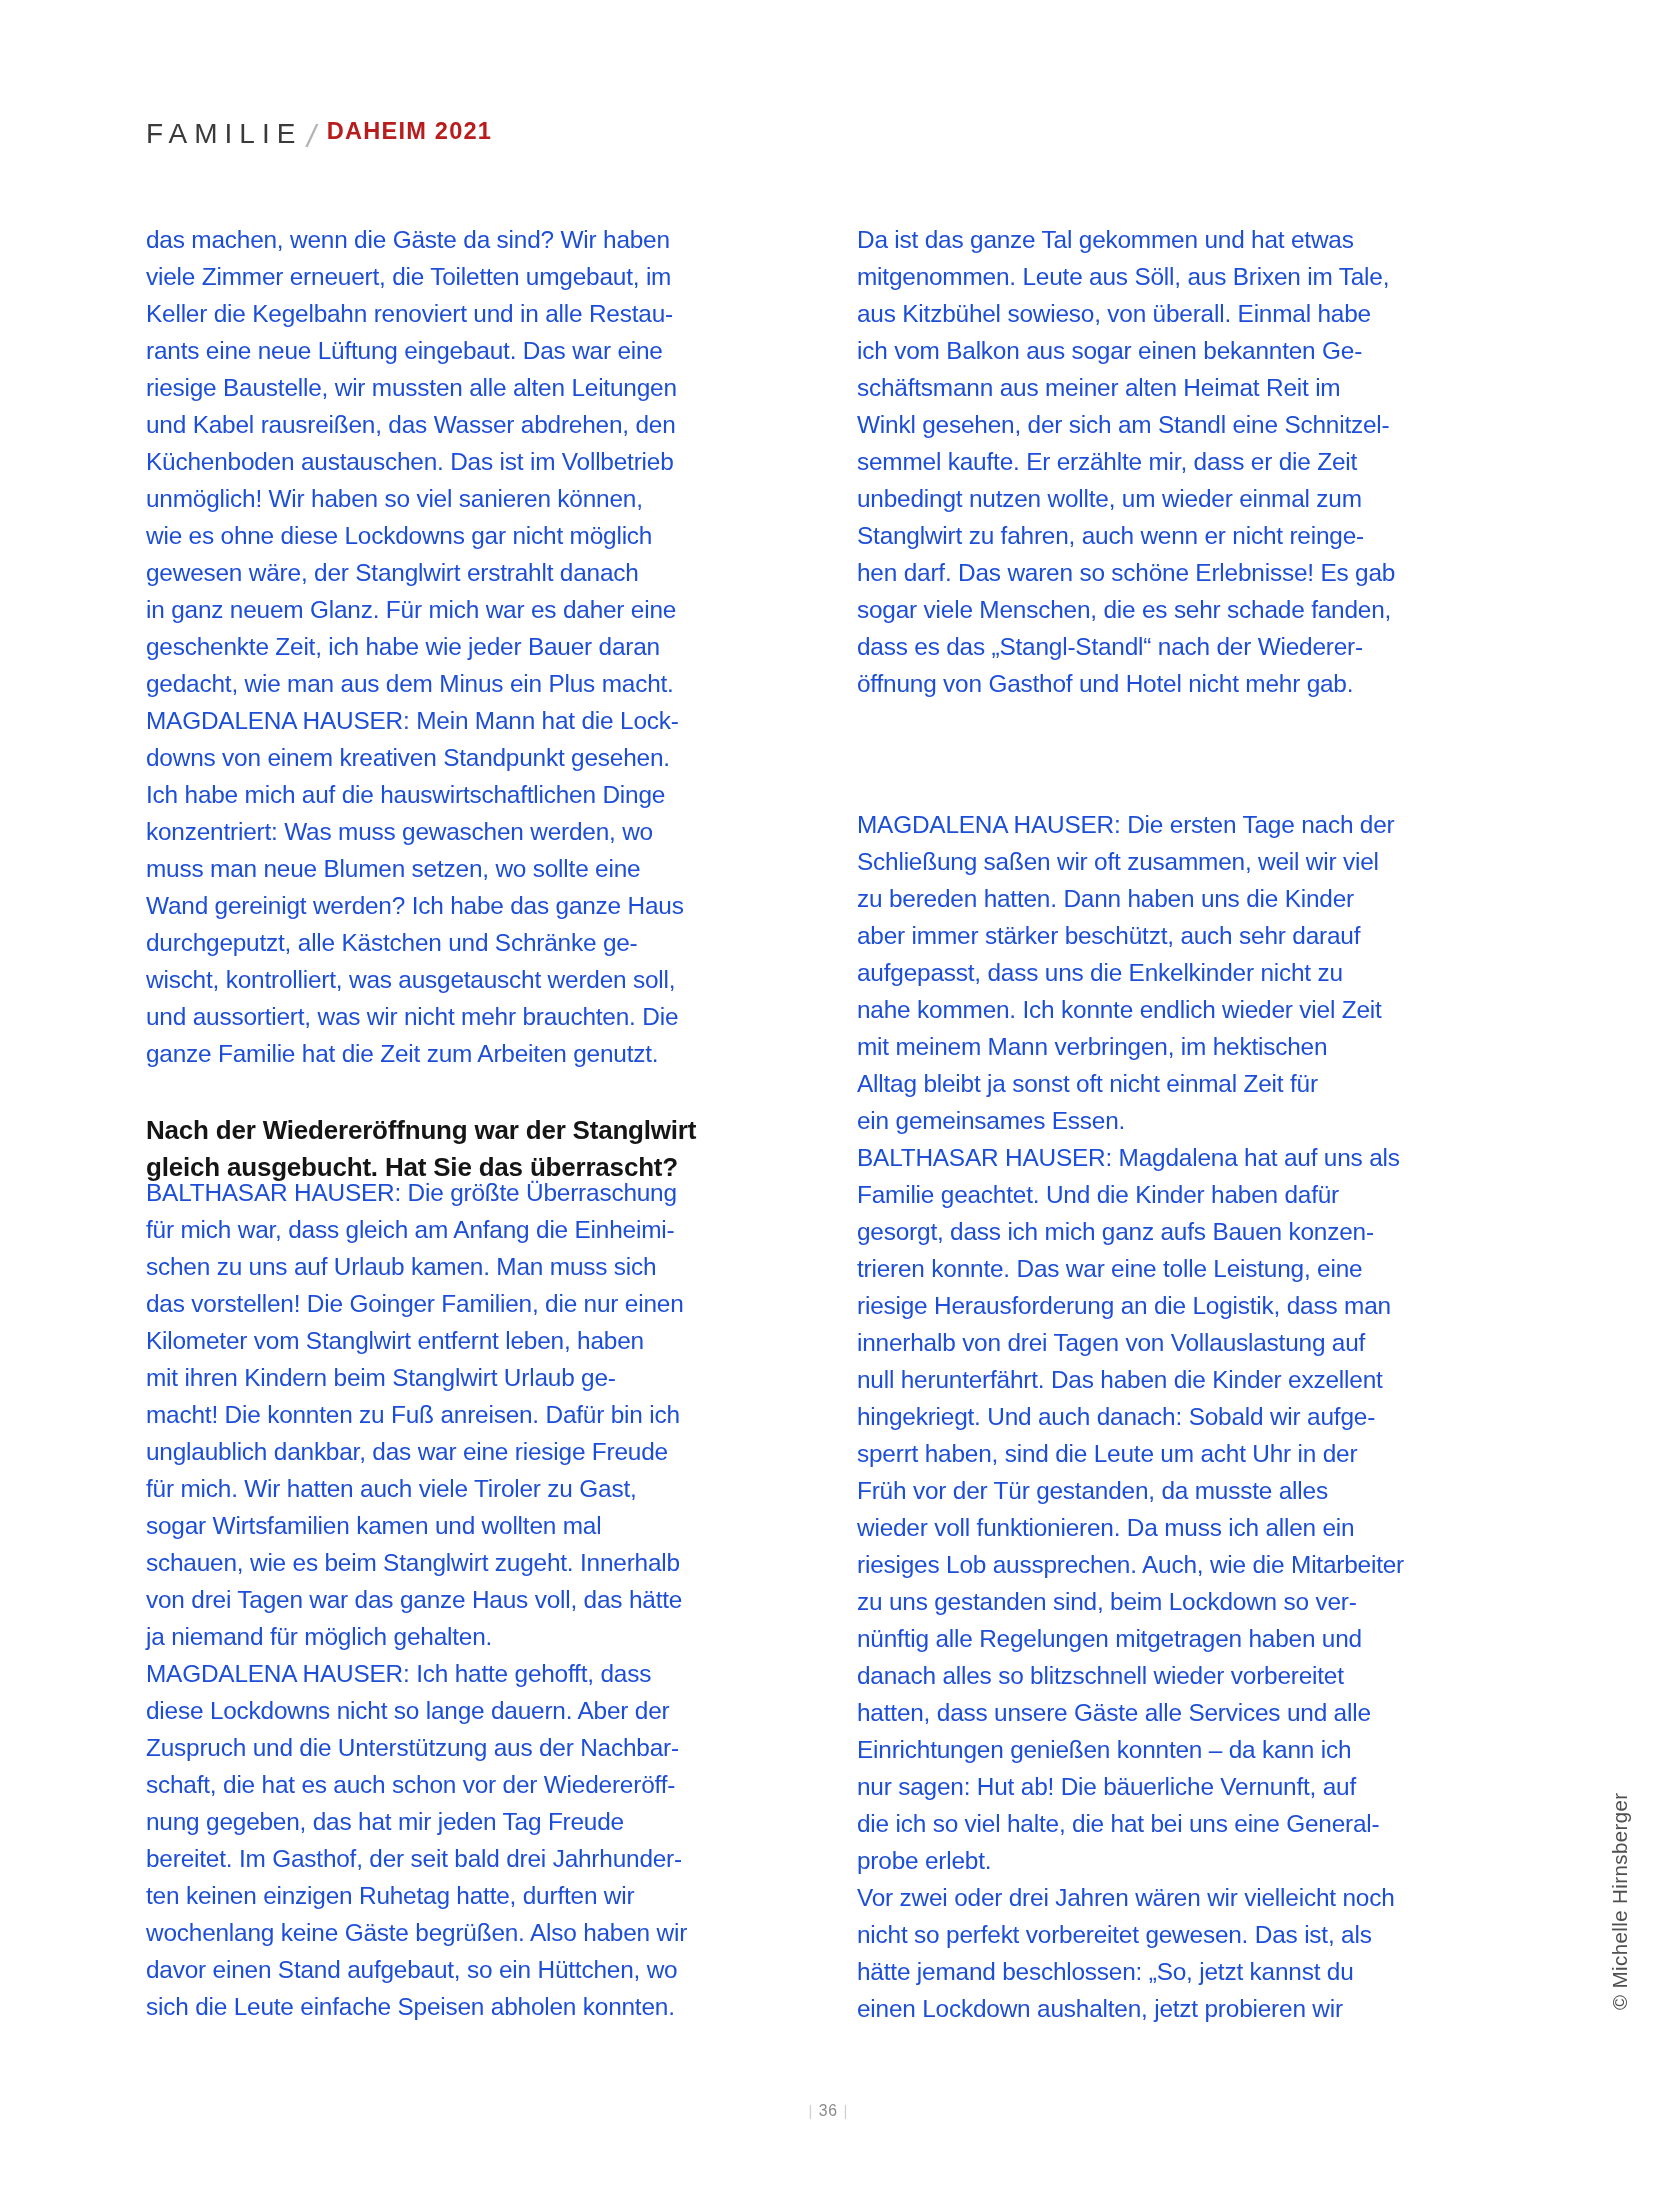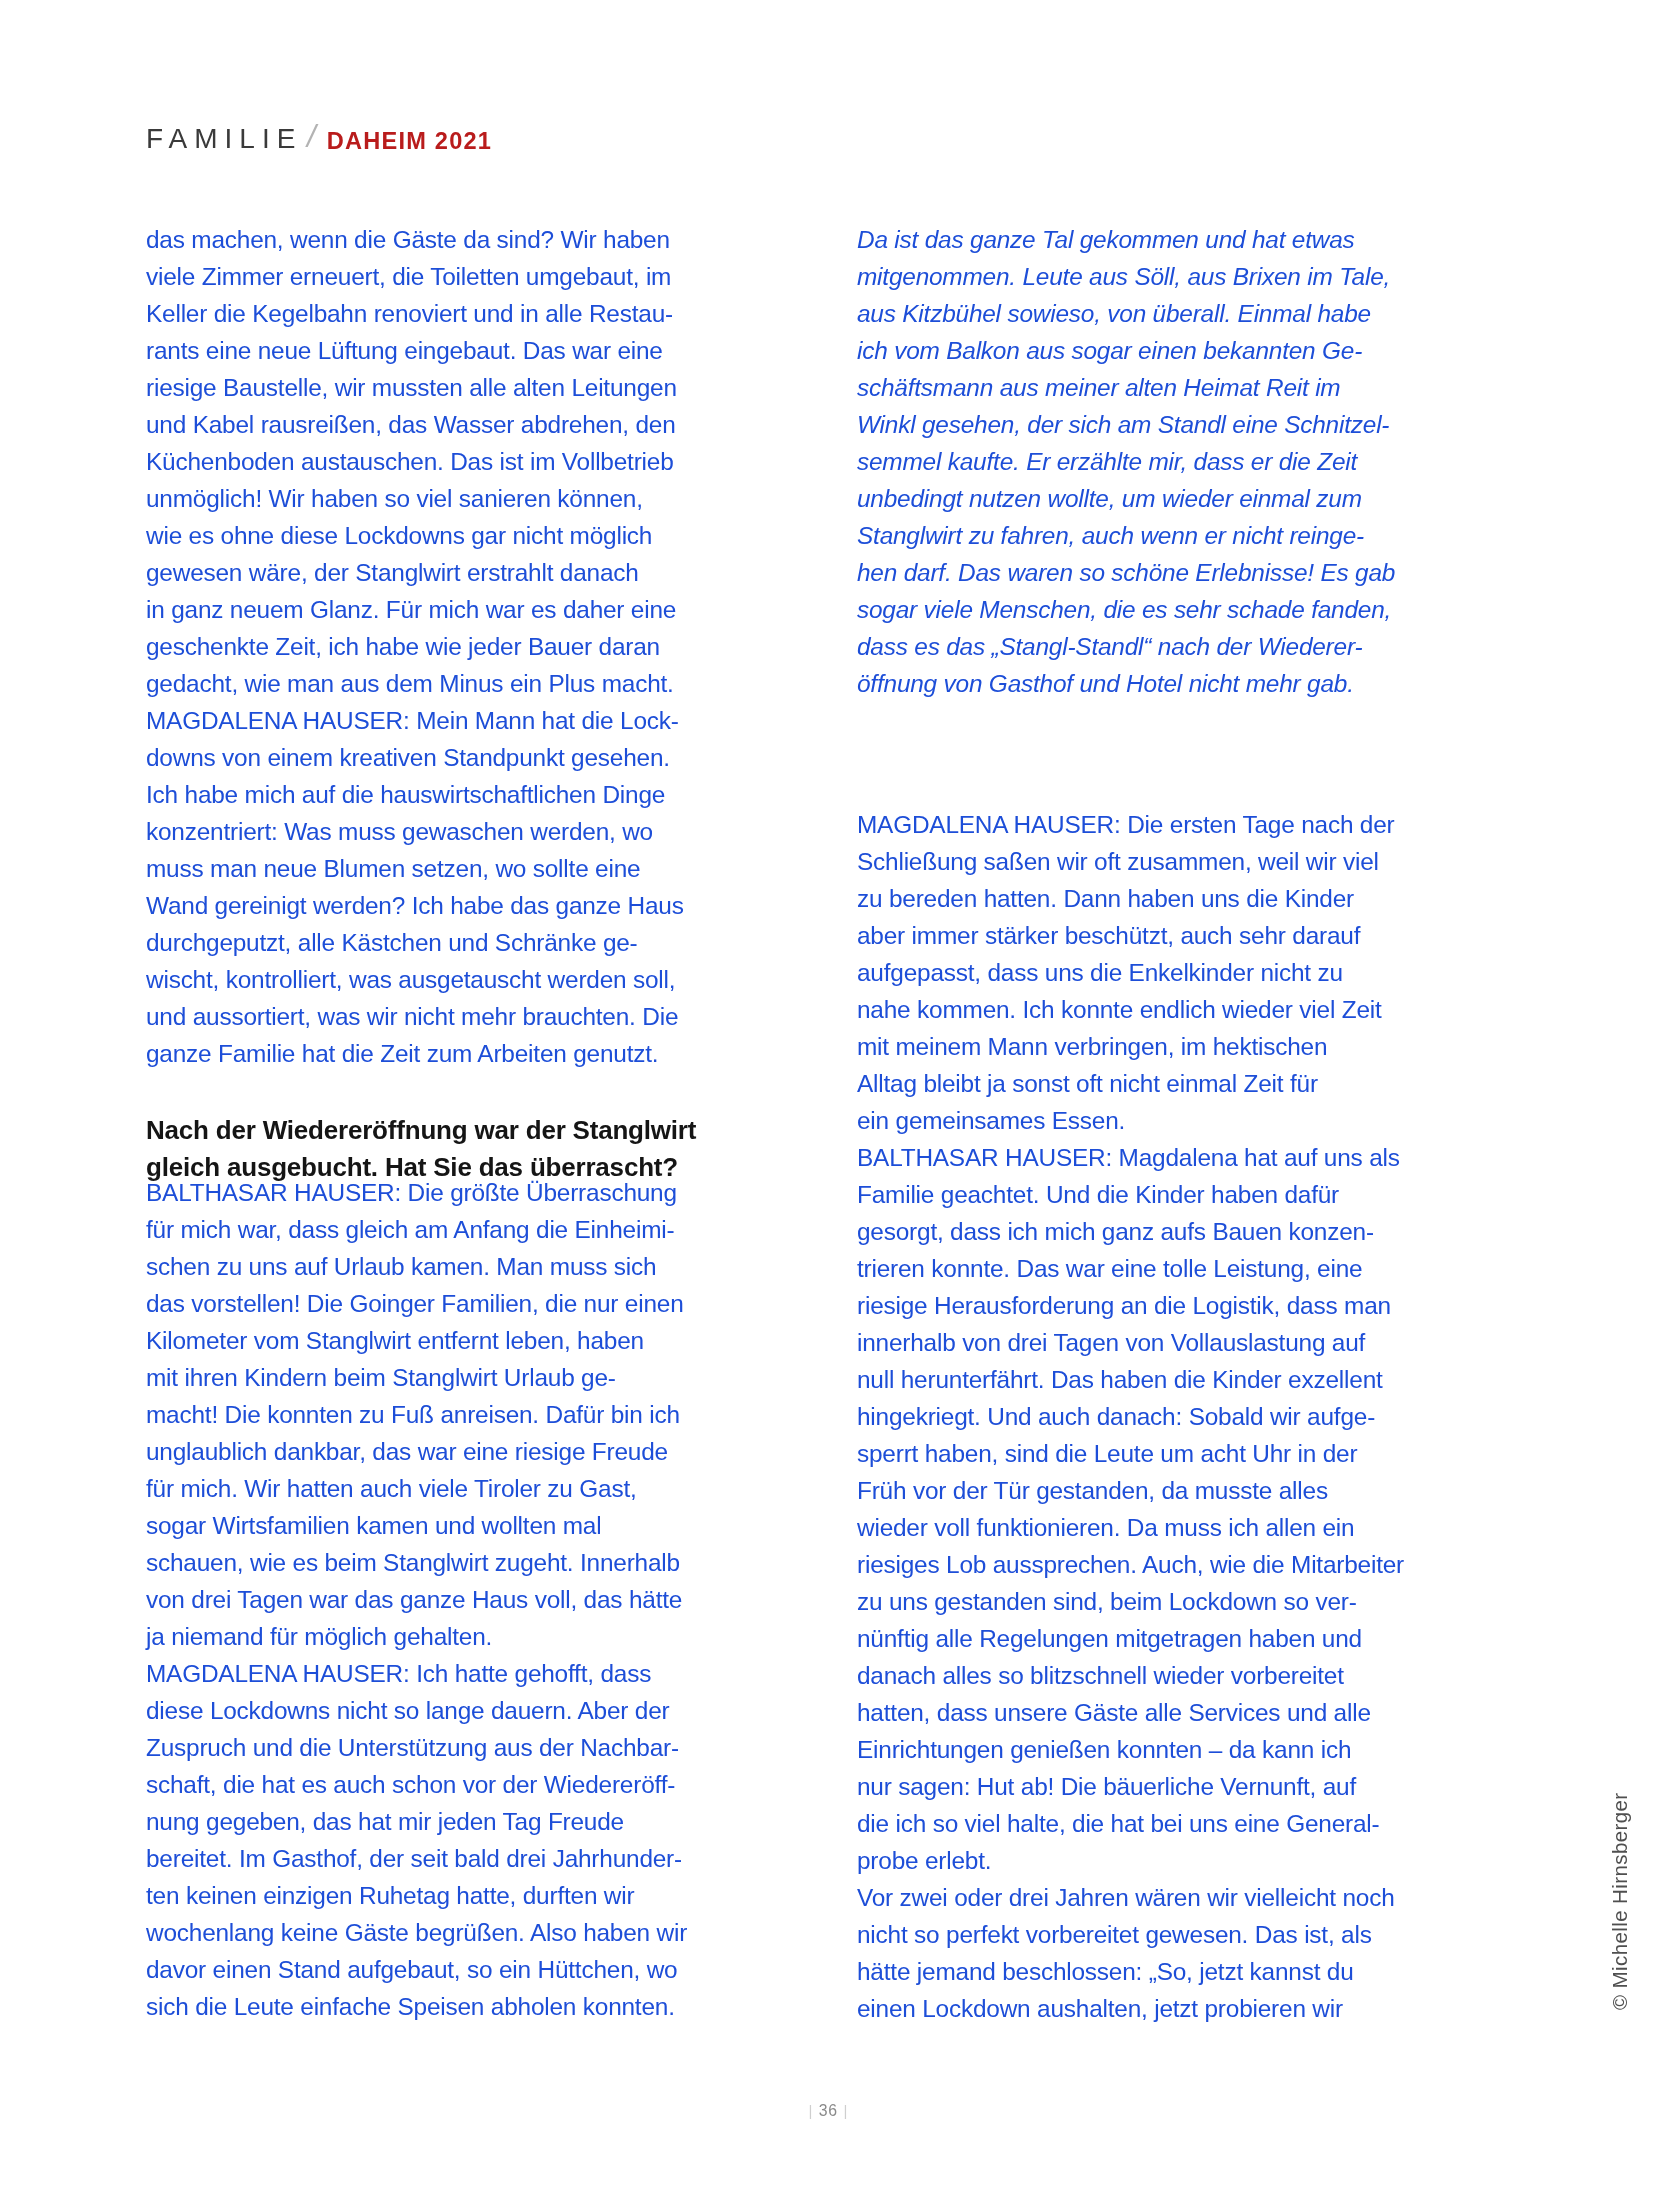--- a/index.html
+++ b/index.html
@@ -8,21 +8,21 @@
     position: relative;
     font-family: "Liberation Sans", sans-serif;
     color: #3e3e3e;
     overflow: hidden;
   }
   .page { position: absolute; inset: 0; background: #ffffff; }
 
   
   .kicker {
     position: absolute; left: 146px; top: 118px;
-    display: flex; align-items: flex-end; white-space: pre;
+    display: flex; align-items: flex-start; white-space: pre;
   }
   .kicker .section {
     font-size: 28px; font-weight: 300; color: #3a3a3a;
     letter-spacing: 7px;
   }
   .kicker .slash {
     font-size: 31.5px; font-weight: 300; font-style: italic;
     color: #b3b3b3; margin: 0 11px 0 4.7px;
   }
   .kicker .edition {
@@ -51,21 +51,21 @@
     color: #151515;
     white-space: pre;
   }
   .col-left  { left: 146px; }
   .col-right { left: 857px; }
 
   .l-para1 { top: 221px; }
   .l-head  { top: 1104px; margin-top: 8px; }
   .l-para2 { top: 1174px; }
 
-  .r-para1 { top: 221px; font-style: italic; }
+  .r-para1 { top: 221px; }
   .r-head  { top: 734px; }
   .r-para2 { top: 806px; }
 
   
   .pagenum {
     position: absolute; left: 803px; top: 2101px;
     display: flex; align-items: center;
     font-size: 15.8px; line-height: 19px;
     color: #8a8a8a; letter-spacing: 0.8px;
   }

